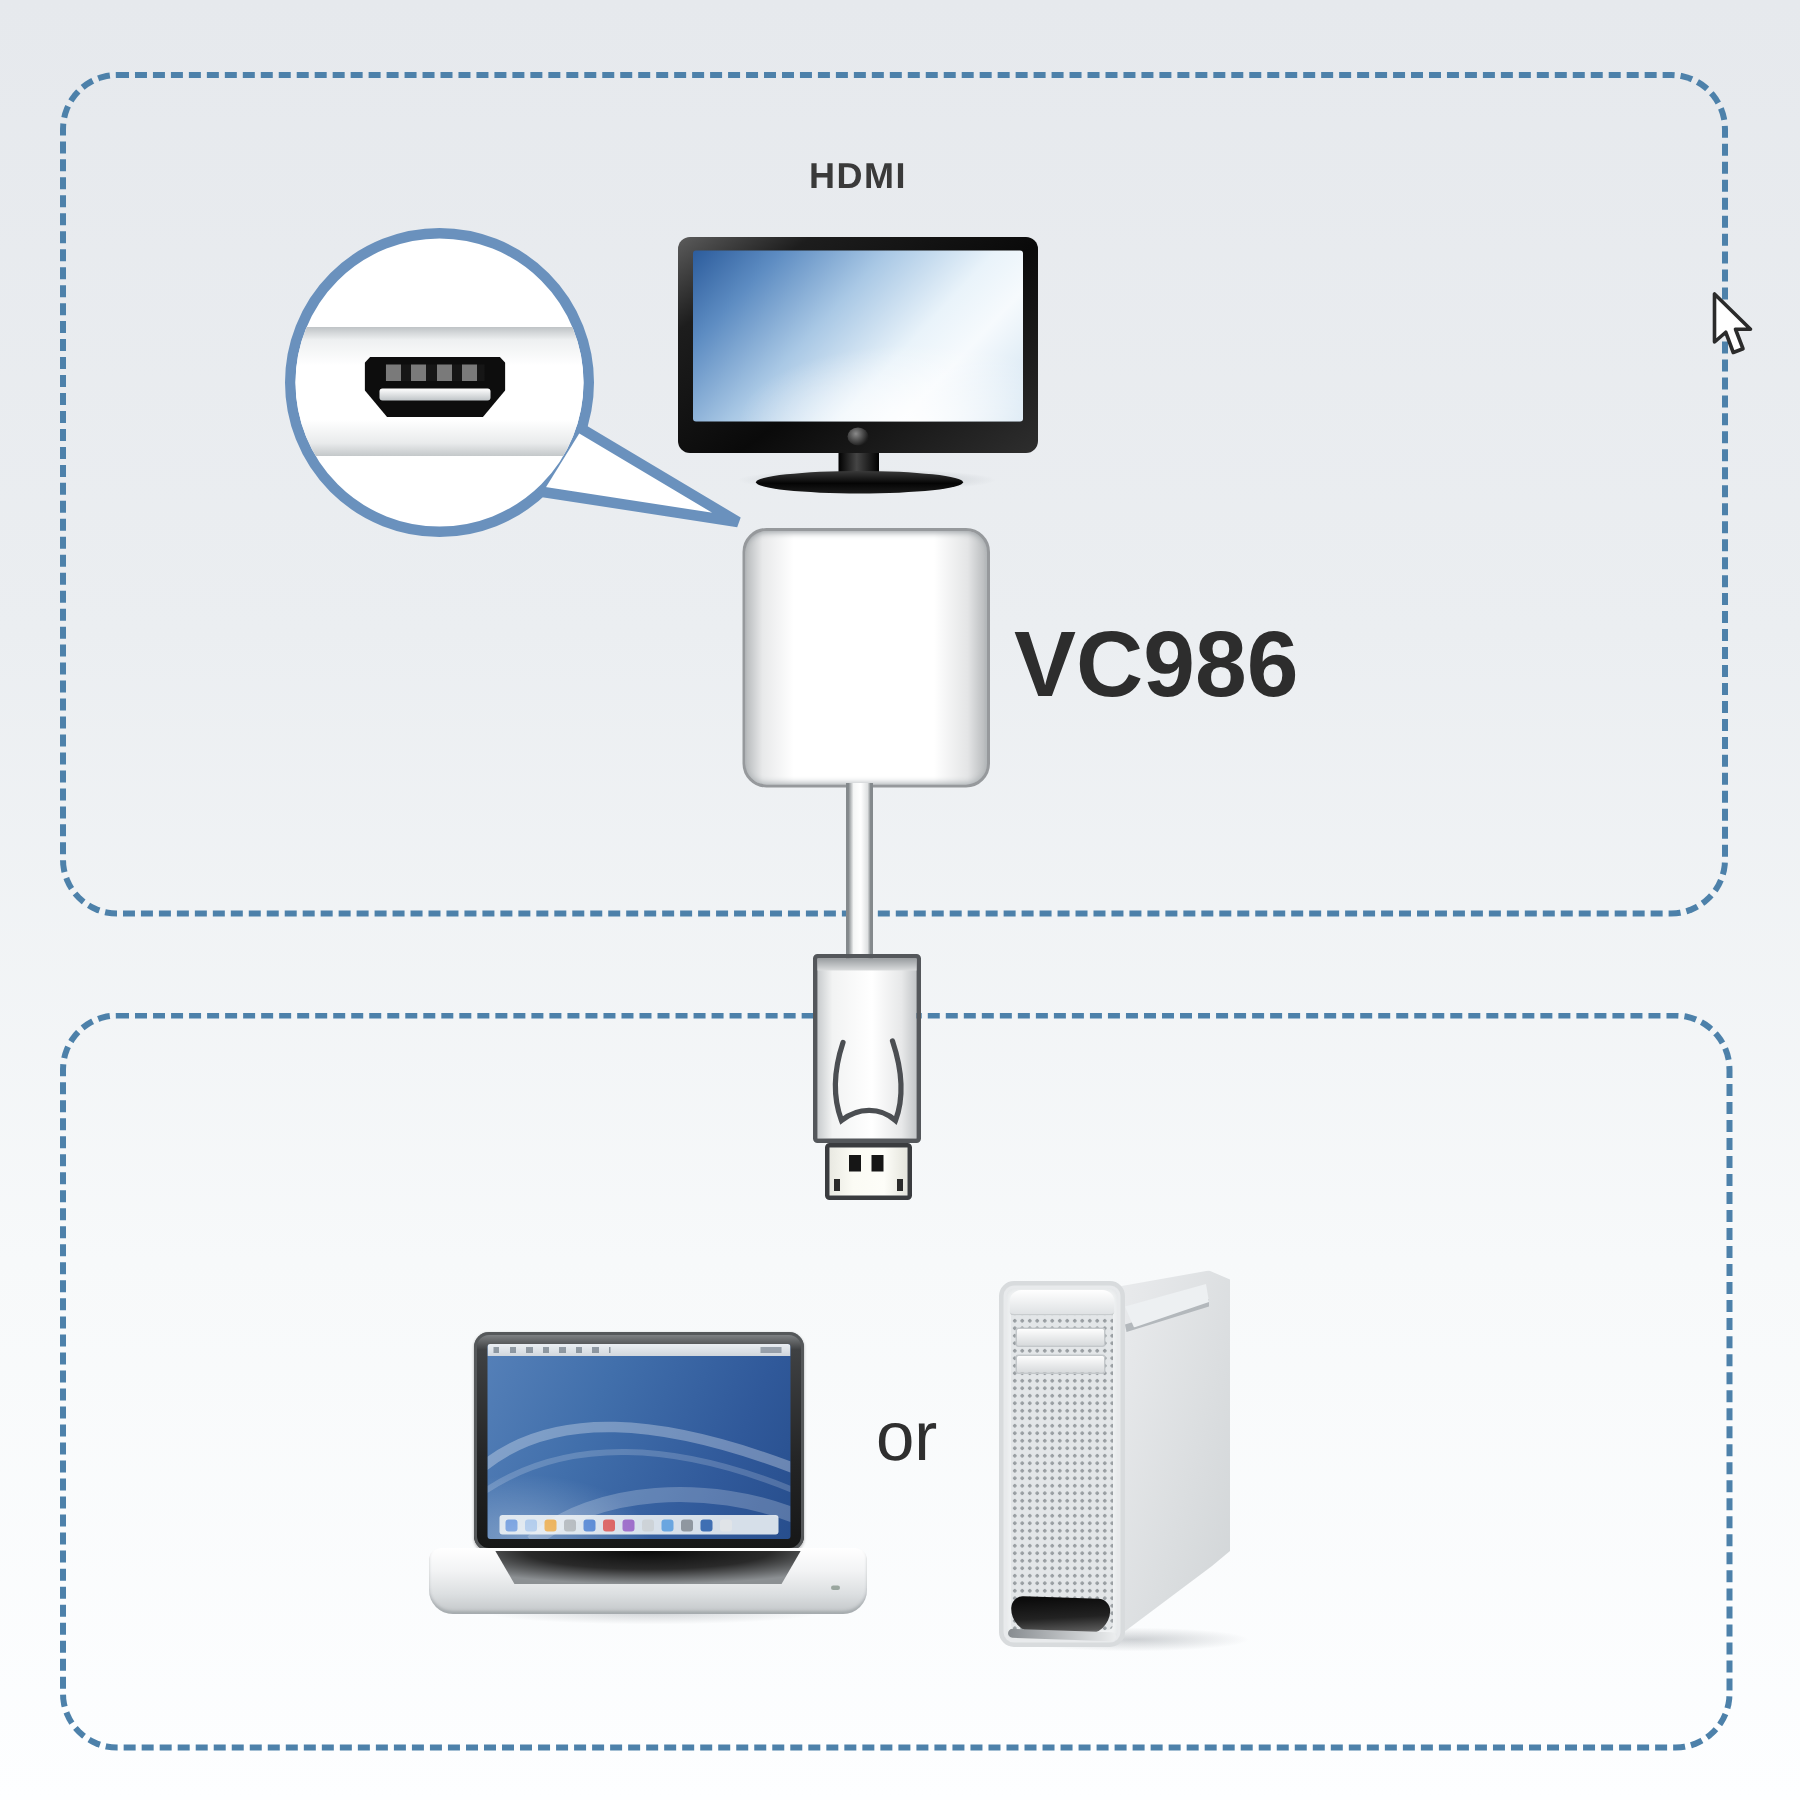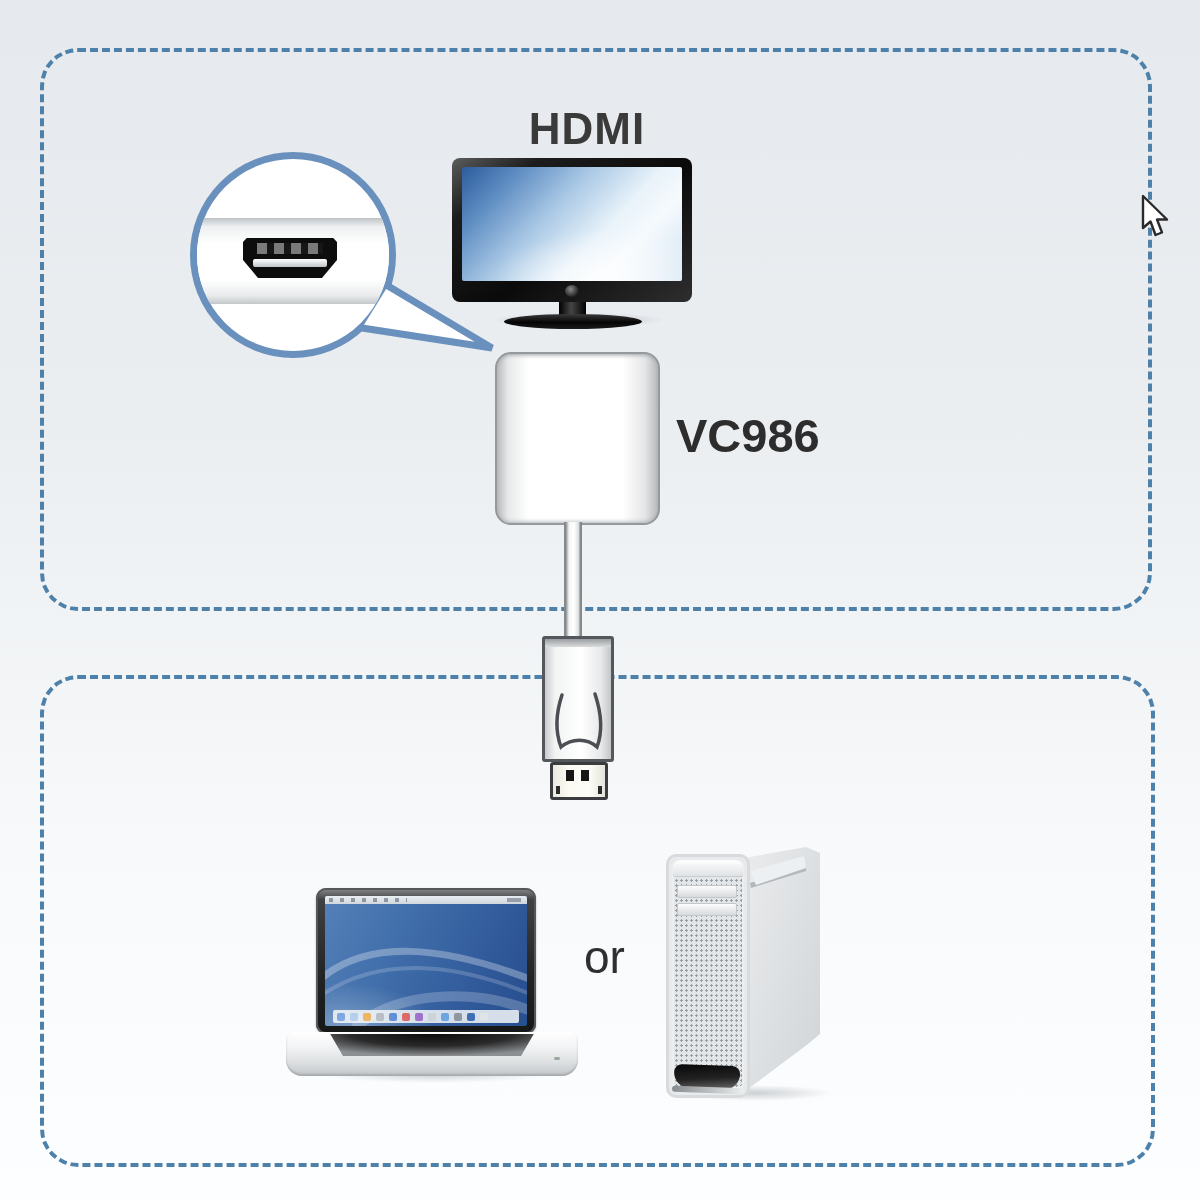--- a/index.html
+++ b/index.html
@@ -7,22 +7,22 @@
   #canvas{position:relative;width:1200px;height:1200px;overflow:hidden;
     background:linear-gradient(180deg,#e6e9ed 0%,#ebeef1 35%,#f7f9fa 70%,#fdfeff 100%);}
   .abs{position:absolute;}
 
   
   .zone{position:absolute;border:4px dashed #4d81aa;border-radius:38px;z-index:1;}
   .zone-top{left:40px;top:48px;width:1104px;height:555px;}
   .zone-bottom{left:40px;top:675px;width:1107px;height:484px;}
 
   
-  .hdmi-label{left:467px;top:104px;width:240px;text-align:center;font-size:44px;font-weight:700;color:#3a3a3a;z-index:3;letter-spacing:1px;}
-  .model-label{left:676px;top:408px;font-size:47px;font-weight:600;color:#2d2d2d;z-index:3;}
+  .hdmi-label{left:452px;top:104px;width:240px;text-align:center;font-size:24px;font-weight:700;color:#3a3a3a;z-index:3;letter-spacing:1px;}
+  .model-label{left:676px;top:408px;font-size:62px;font-weight:600;color:#2d2d2d;z-index:3;}
   .or-label{left:584px;top:930px;font-size:46px;font-weight:400;color:#2f2f2f;z-index:3;}
 
   
   .m-shadow{left:458px;top:310px;width:240px;height:20px;z-index:2;
     background:radial-gradient(50% 50% at 50% 50%,rgba(40,50,60,.28),rgba(40,50,60,0) 72%);}
   .monitor{left:452px;top:158px;width:240px;height:172px;z-index:3;}
   .m-bezel{left:0;top:0;width:240px;height:144px;border-radius:8px;
     background:linear-gradient(145deg,#5c5c5c 0%,#1d1d1d 20%,#0a0a0a 55%,#2e2e2e 100%);}
   .m-screen{left:10px;top:9px;width:220px;height:114px;border-radius:2px;overflow:hidden;
     background:linear-gradient(133deg,#2c5c9c 0%,#5d8cc2 18%,#a9c8e5 40%,#e9f3fa 62%,#f6fafd 75%,#cfe2f1 100%);}

